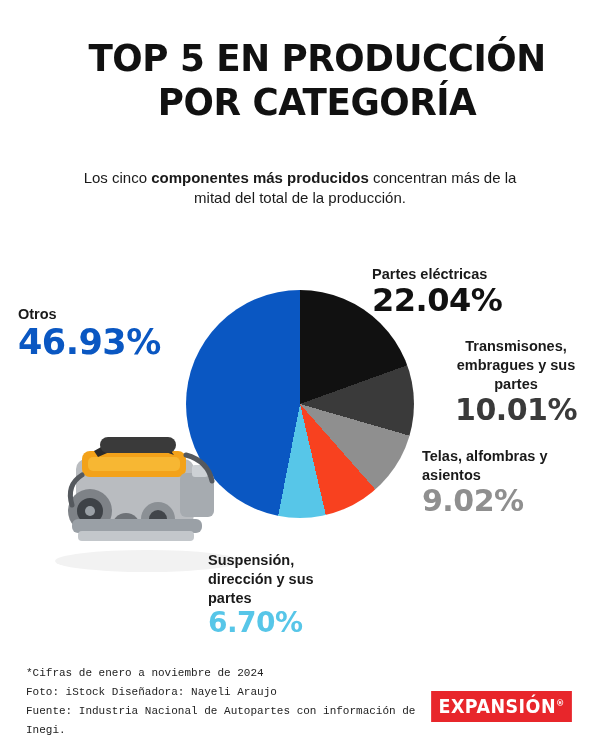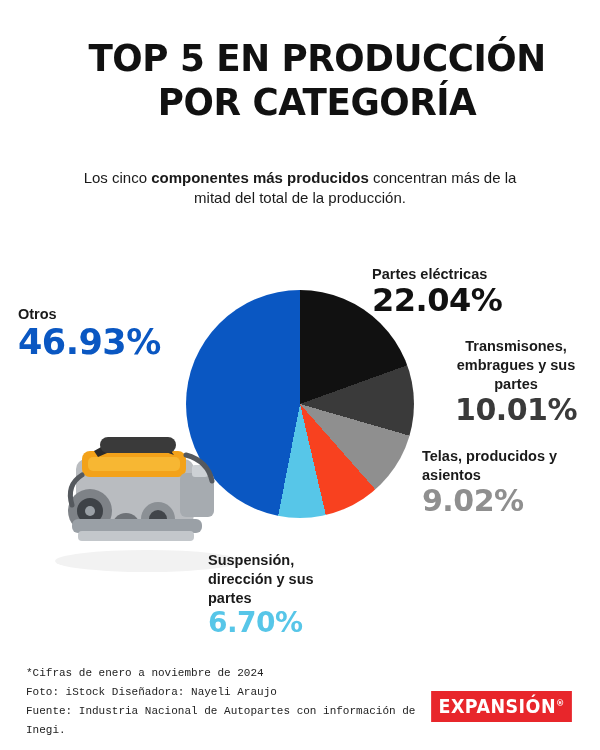--- a/index.html
+++ b/index.html
@@ -173,21 +173,21 @@
       <div class="name">Partes eléctricas</div>
       <div class="value">22.04%</div>
     </div>
 
     <div class="lbl lbl-transmisiones">
       <div class="name">Transmisones, embragues y sus partes</div>
       <div class="value">10.01%</div>
     </div>
 
     <div class="lbl lbl-telas">
-      <div class="name">Telas, producidos y asientos</div>
+      <div class="name">Telas, alfombras y asientos</div>
       <div class="value">9.02%</div>
     </div>
 
     <div class="lbl lbl-motor">
     </div>
 
     <div class="lbl lbl-suspension">
       <div class="name">Suspensión, dirección y sus partes</div>
       <div class="value">6.70%</div>
     </div>

